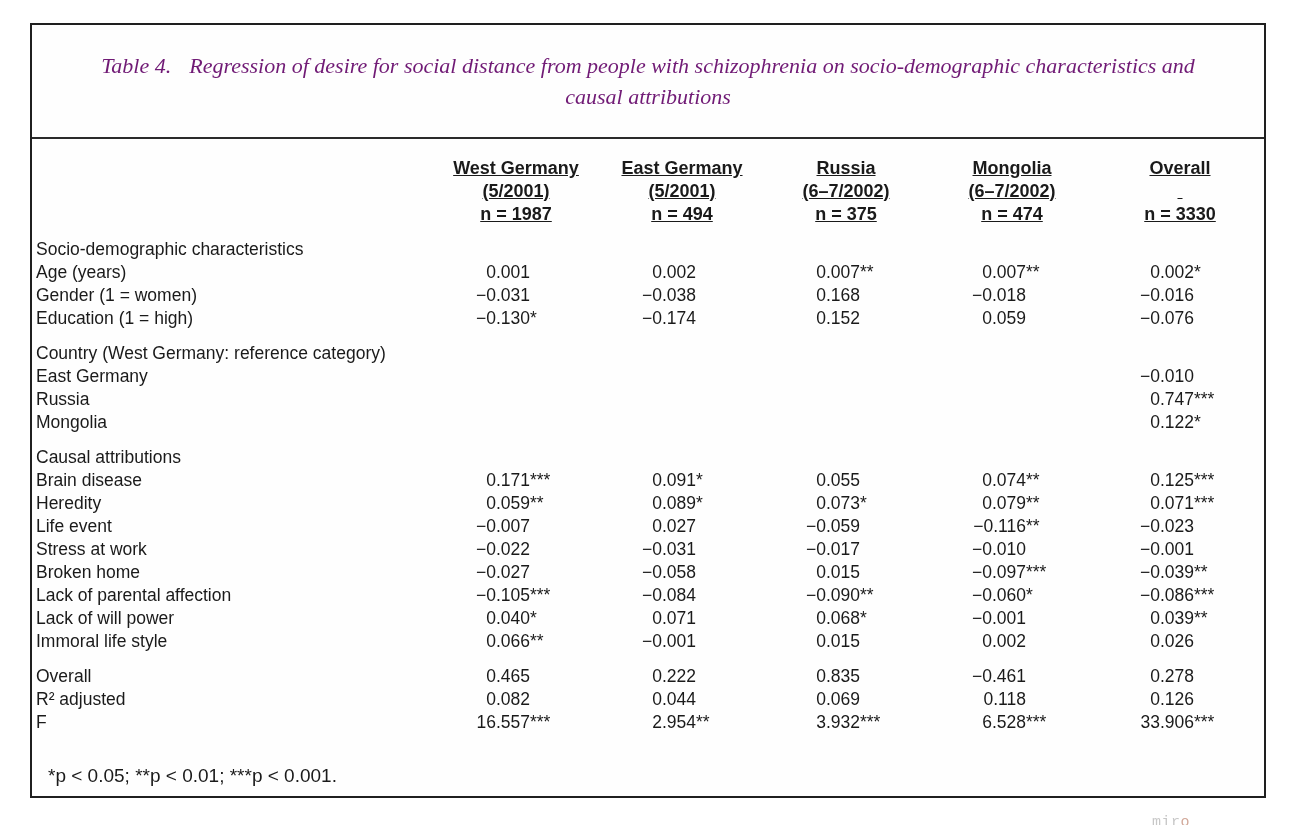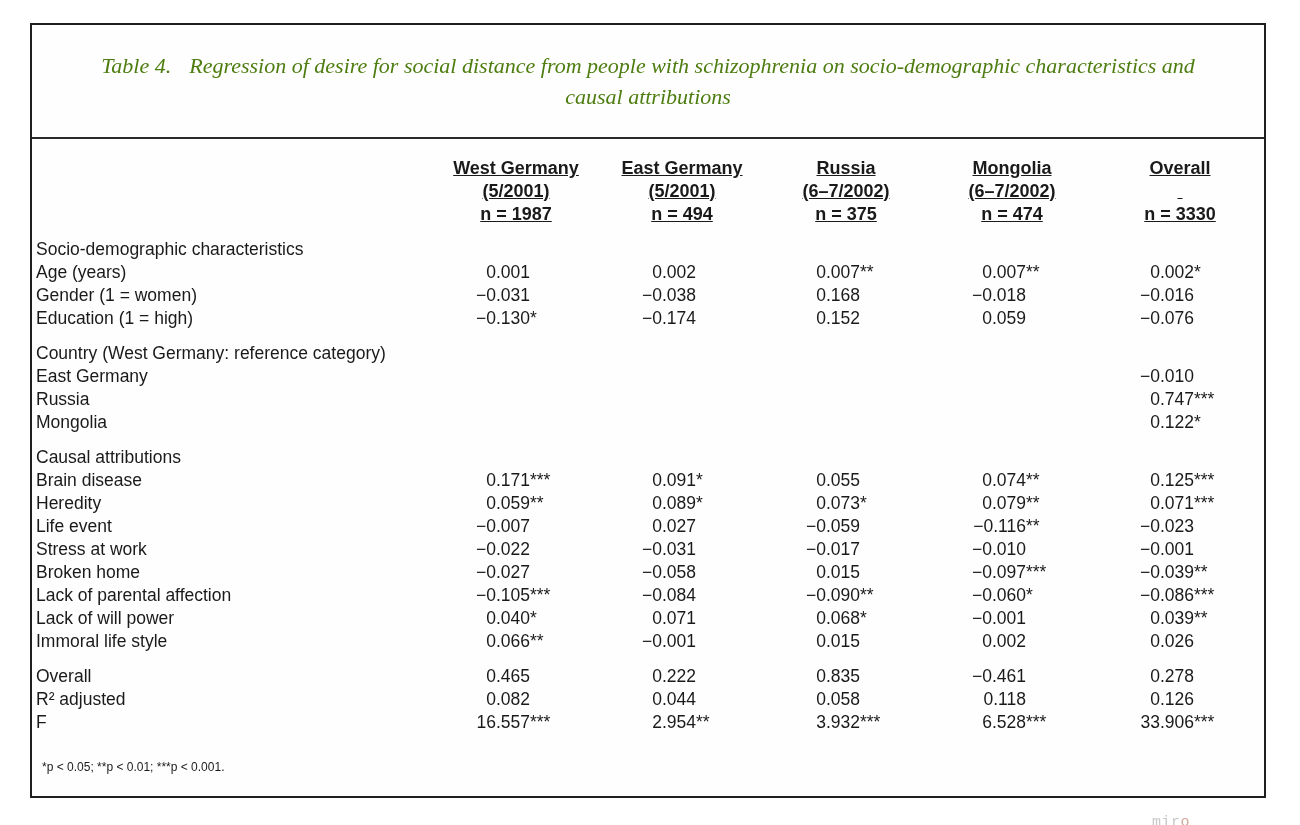--- a/index.html
+++ b/index.html
@@ -32,21 +32,21 @@
     justify-content: center;
     border-bottom: 2px solid #2a2a2a;
   }
   .title-wrap {
     max-width: 1120px;
     text-align: center;
     font-family: "Liberation Serif", "DejaVu Serif", serif;
     font-style: italic;
     font-size: 22px;
     line-height: 31px;
-    color: #4d7c0f;
+    color: #701a75;
   }
   .t-label { padding-right: 18px; }
   table.data-table {
     width: 100%;
     border-collapse: collapse;
     table-layout: fixed;
   }
   thead th {
     font-weight: bold;
     font-size: 18px;
@@ -74,23 +74,23 @@
     display: inline-block;
     width: 58px;
     text-align: right;
   }
   .pair .stars {
     display: inline-block;
     width: 30px;
     text-align: left;
   }
   .footnote {
-    margin-top: 22px;
-    padding-left: 10px;
-    font-size: 12px;
+    margin-top: 30px;
+    padding-left: 16px;
+    font-size: 19px;
     line-height: 23px;
     text-align: left;
   }
   .watermark {
     position: absolute;
     left: 1152px;
     top: 774px;
     font-size: 15px;
     letter-spacing: 0.5px;
     color: #c7c7c7;
@@ -472,21 +472,21 @@
           <td class="row-label">R² adjusted</td>
           <td class="val"><span class="pair">
               <span class="num">0.082</span>
               <span class="stars"></span>
             </span></td>
           <td class="val"><span class="pair">
               <span class="num">0.044</span>
               <span class="stars"></span>
             </span></td>
           <td class="val"><span class="pair">
-              <span class="num">0.058</span>
+              <span class="num">0.069</span>
               <span class="stars"></span>
             </span></td>
           <td class="val"><span class="pair">
               <span class="num">0.118</span>
               <span class="stars"></span>
             </span></td>
           <td class="val"><span class="pair">
               <span class="num">0.126</span>
               <span class="stars"></span>
             </span></td>

